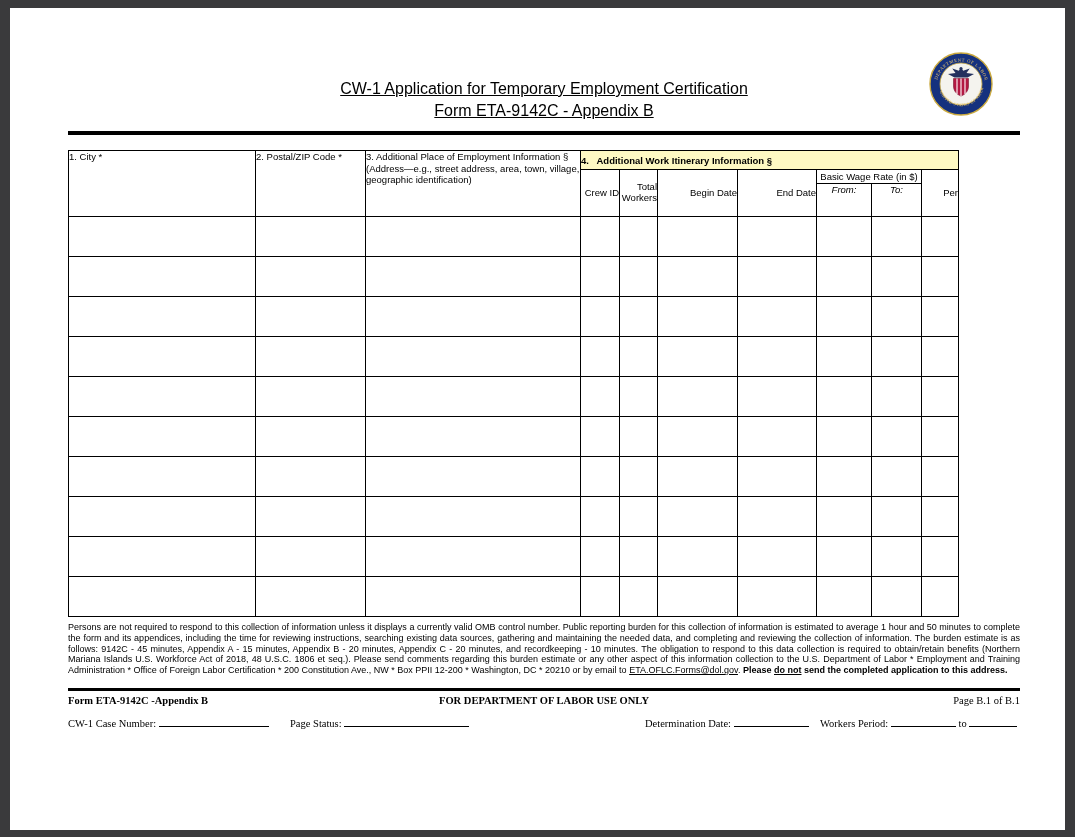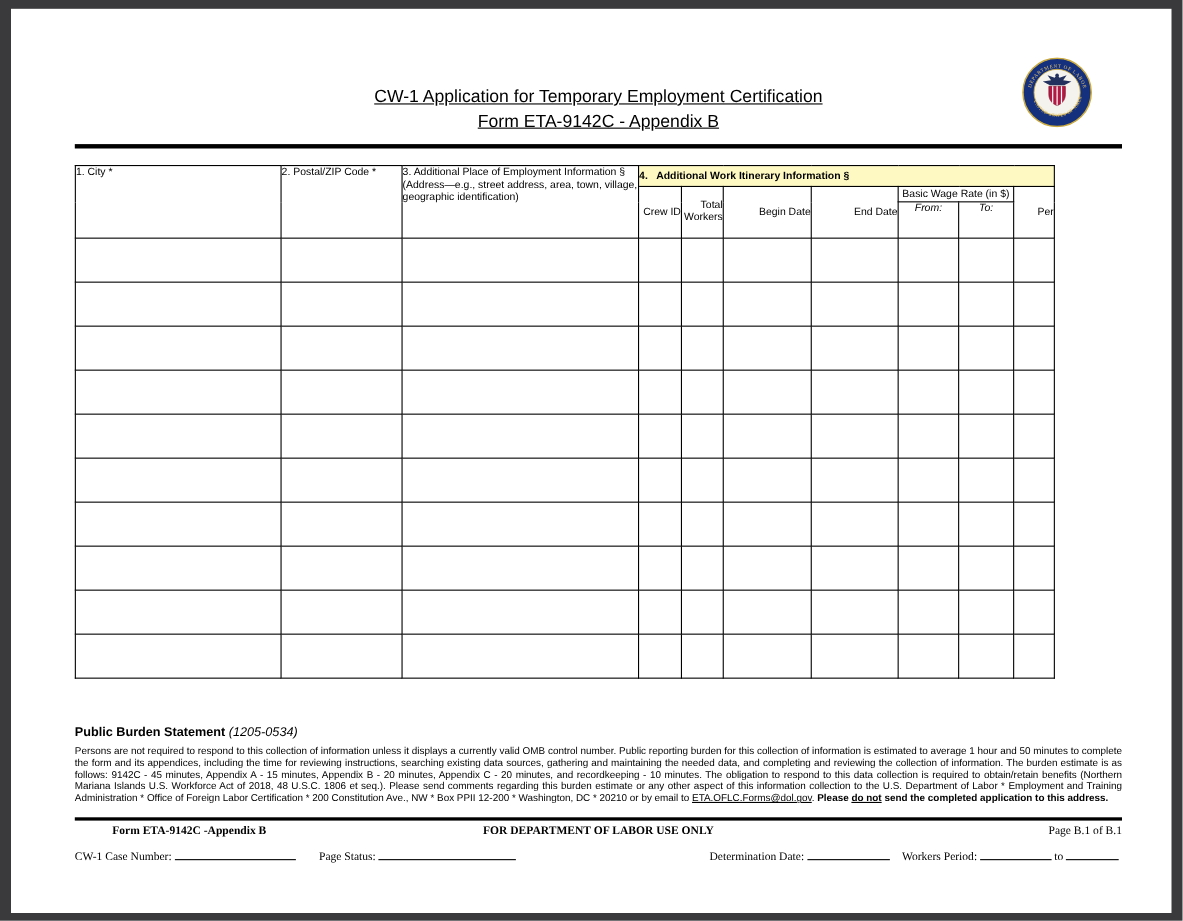--- a/index.html
+++ b/index.html
@@ -108,21 +108,21 @@
   
   .frule{ margin-top:12px; height:3px; background:#000; }
   .frow1{
     margin-top:4px;
     display:grid;
     grid-template-columns:1fr auto 1fr;
     align-items:baseline;
     font-family:"Liberation Serif", serif;
     font-size:10.5px;
   }
-  .frow1 .l{ font-weight:bold; justify-self:start;margin-left:34px; }
+  .frow1 .l{ font-weight:bold; justify-self:start; }
   .frow1 .c{ font-weight:bold; justify-self:center; }
   .frow1 .r{ justify-self:end; }
   .frow2{
     position:relative;
     margin-top:9px;
     height:18px;
     font-family:"Liberation Serif", serif;
     font-size:10.5px;
   }
   .f2i{ position:absolute; top:0; white-space:nowrap; }
@@ -323,24 +323,20 @@
           <td></td>
           <td></td>
           <td></td>
           <td></td>
           <td></td>
           <td></td>
         </tr>
         </tbody>
     </table>
 
-    <div class="burden-h">
-      <span class="b">Public Burden Statement</span>
-      <span class="i">(1205-0534)</span>
-    </div>
     <p class="burden-p"><span>Persons are not required to respond to this collection of information unless it displays a currently valid OMB control number.  Public reporting burden for this collection of information is estimated to average 1 hour and 50 minutes to complete the form and its appendices, including the time for reviewing instructions, searching existing data sources, gathering and maintaining the needed data, and completing and reviewing the collection of information.  The burden estimate is as follows: 9142C - 45 minutes, Appendix A - 15 minutes, Appendix B - 20 minutes, Appendix C - 20 minutes, and recordkeeping - 10 minutes.  The obligation to respond to this data collection is required to obtain/retain benefits (Northern Mariana Islands U.S. Workforce Act of 2018, 48 U.S.C. 1806 et seq.).  Please send comments regarding this burden estimate or any other aspect of this information collection to the U.S. Department of Labor * Employment and Training Administration * Office of Foreign Labor Certification * 200 Constitution Ave., NW * Box PPII 12-200 * Washington, DC * 20210 or by email to </span><a class="email">ETA.OFLC.Forms@dol.gov</a><span>.  </span><b>Please </b><b class="u">do not</b><b> send the completed application to this address.</b></p>
 
     <div class="frule"></div>
     <div class="frow1">
       <span class="l">Form ETA-9142C -Appendix B</span>
       <span class="c">FOR DEPARTMENT OF LABOR USE ONLY</span>
       <span class="r">Page B.1 of B.1</span>
     </div>
     <div class="frow2">
       <span class="f2i" style="left:0">

